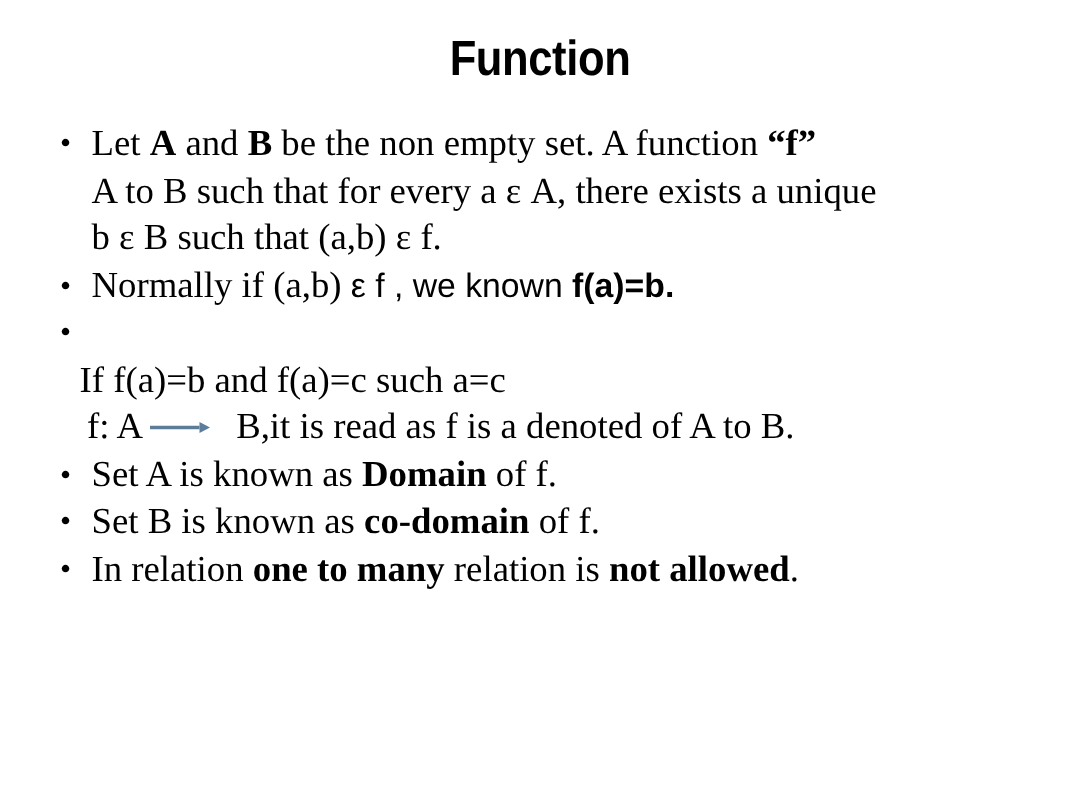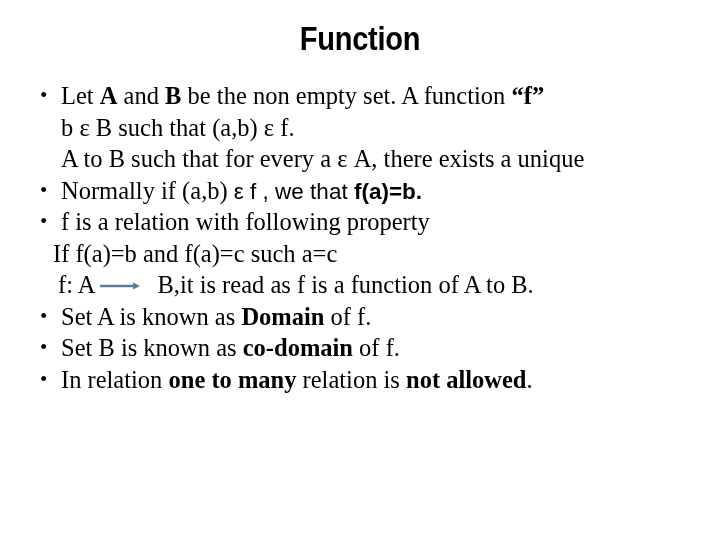--- a/index.html
+++ b/index.html
@@ -104,40 +104,40 @@
 
   <div class="title">Function</div>
 
   <div class="body">
 
     <div class="line bulleted">
       <span class="bullet">•</span><span>Let </span><span class="b">A</span><span> and </span><span class="b">B</span><span> be the non empty set. A function </span><span class="b">“f”</span>
     </div>
 
 
+    <div class="line cont">A to B such that for every a ε A, there exists a unique</div>
     <div class="line cont">b ε B such that (a,b) ε f.</div>
-    <div class="line cont">A to B such that for every a ε A, there exists a unique</div>
 
     <div class="line bulleted">
-      <span class="bullet">•</span><span>Normally if (a,b) </span><span class="sans">ε</span><span class="sans"> f , we that </span><span class="sans b">f(a)=b.</span>
+      <span class="bullet">•</span><span>Normally if (a,b) </span><span class="sans">ε</span><span class="sans"> f , we known </span><span class="sans b">f(a)=b.</span>
     </div>
 
     <div class="line bulleted">
-      <span class="bullet">•</span><span>f is a relation with following property</span>
+      <span class="bullet">•</span>
     </div>
 
     <div class="line sub1">If f(a)=b  and f(a)=c such a=c</div>
 
     <div class="line sub2">
       <span>f: A</span><span class="arrow mid">
         <svg width="44" height="12" viewBox="0 0 44 12" xmlns="http://www.w3.org/2000/svg">
           <line x1="3" y1="6" x2="36" y2="6" stroke="#5b7d9a" stroke-width="2.4"></line>
           <polygon points="36,2.4 43,6 36,9.6" fill="#5b7d9a"></polygon>
         </svg>
-      </span><span class="spacer-wide"></span><span>B,it is read as f is a function of A to B.</span>
+      </span><span class="spacer-wide"></span><span>B,it is read as f is a denoted of A to B.</span>
     </div>
 
     <div class="line bulleted">
       <span class="bullet">•</span><span>Set A is known as </span><span class="b">Domain</span><span> of f.</span>
     </div>
 
     <div class="line bulleted">
       <span class="bullet">•</span><span>Set B is known as </span><span class="b">co-domain</span><span> of f.</span>
     </div>
 

